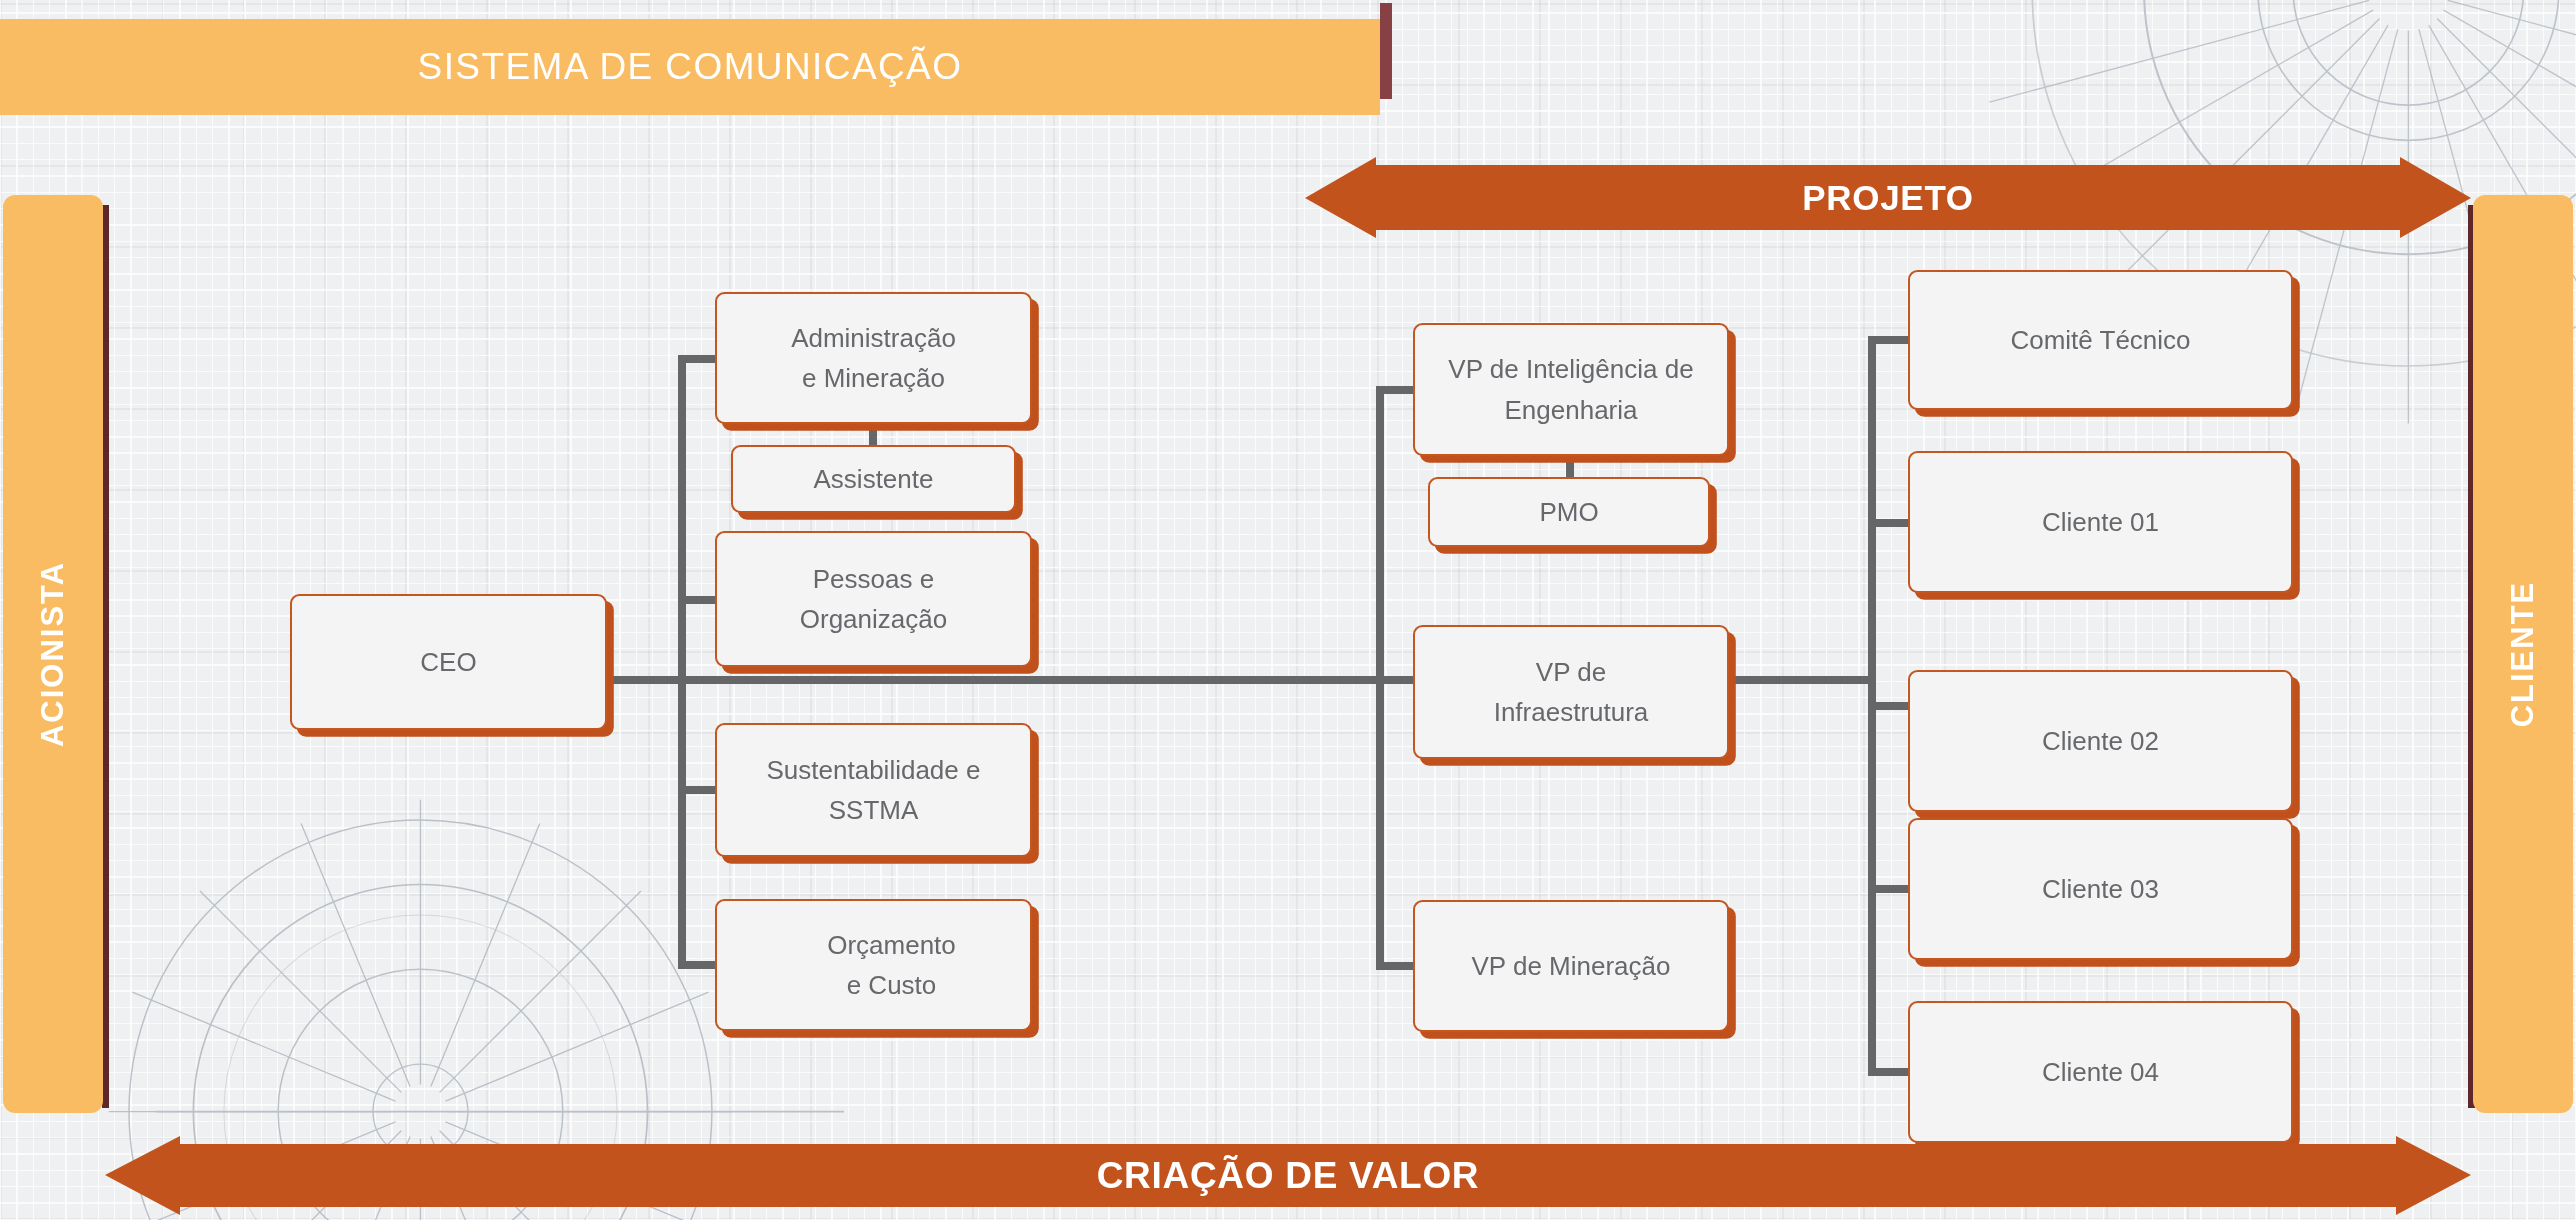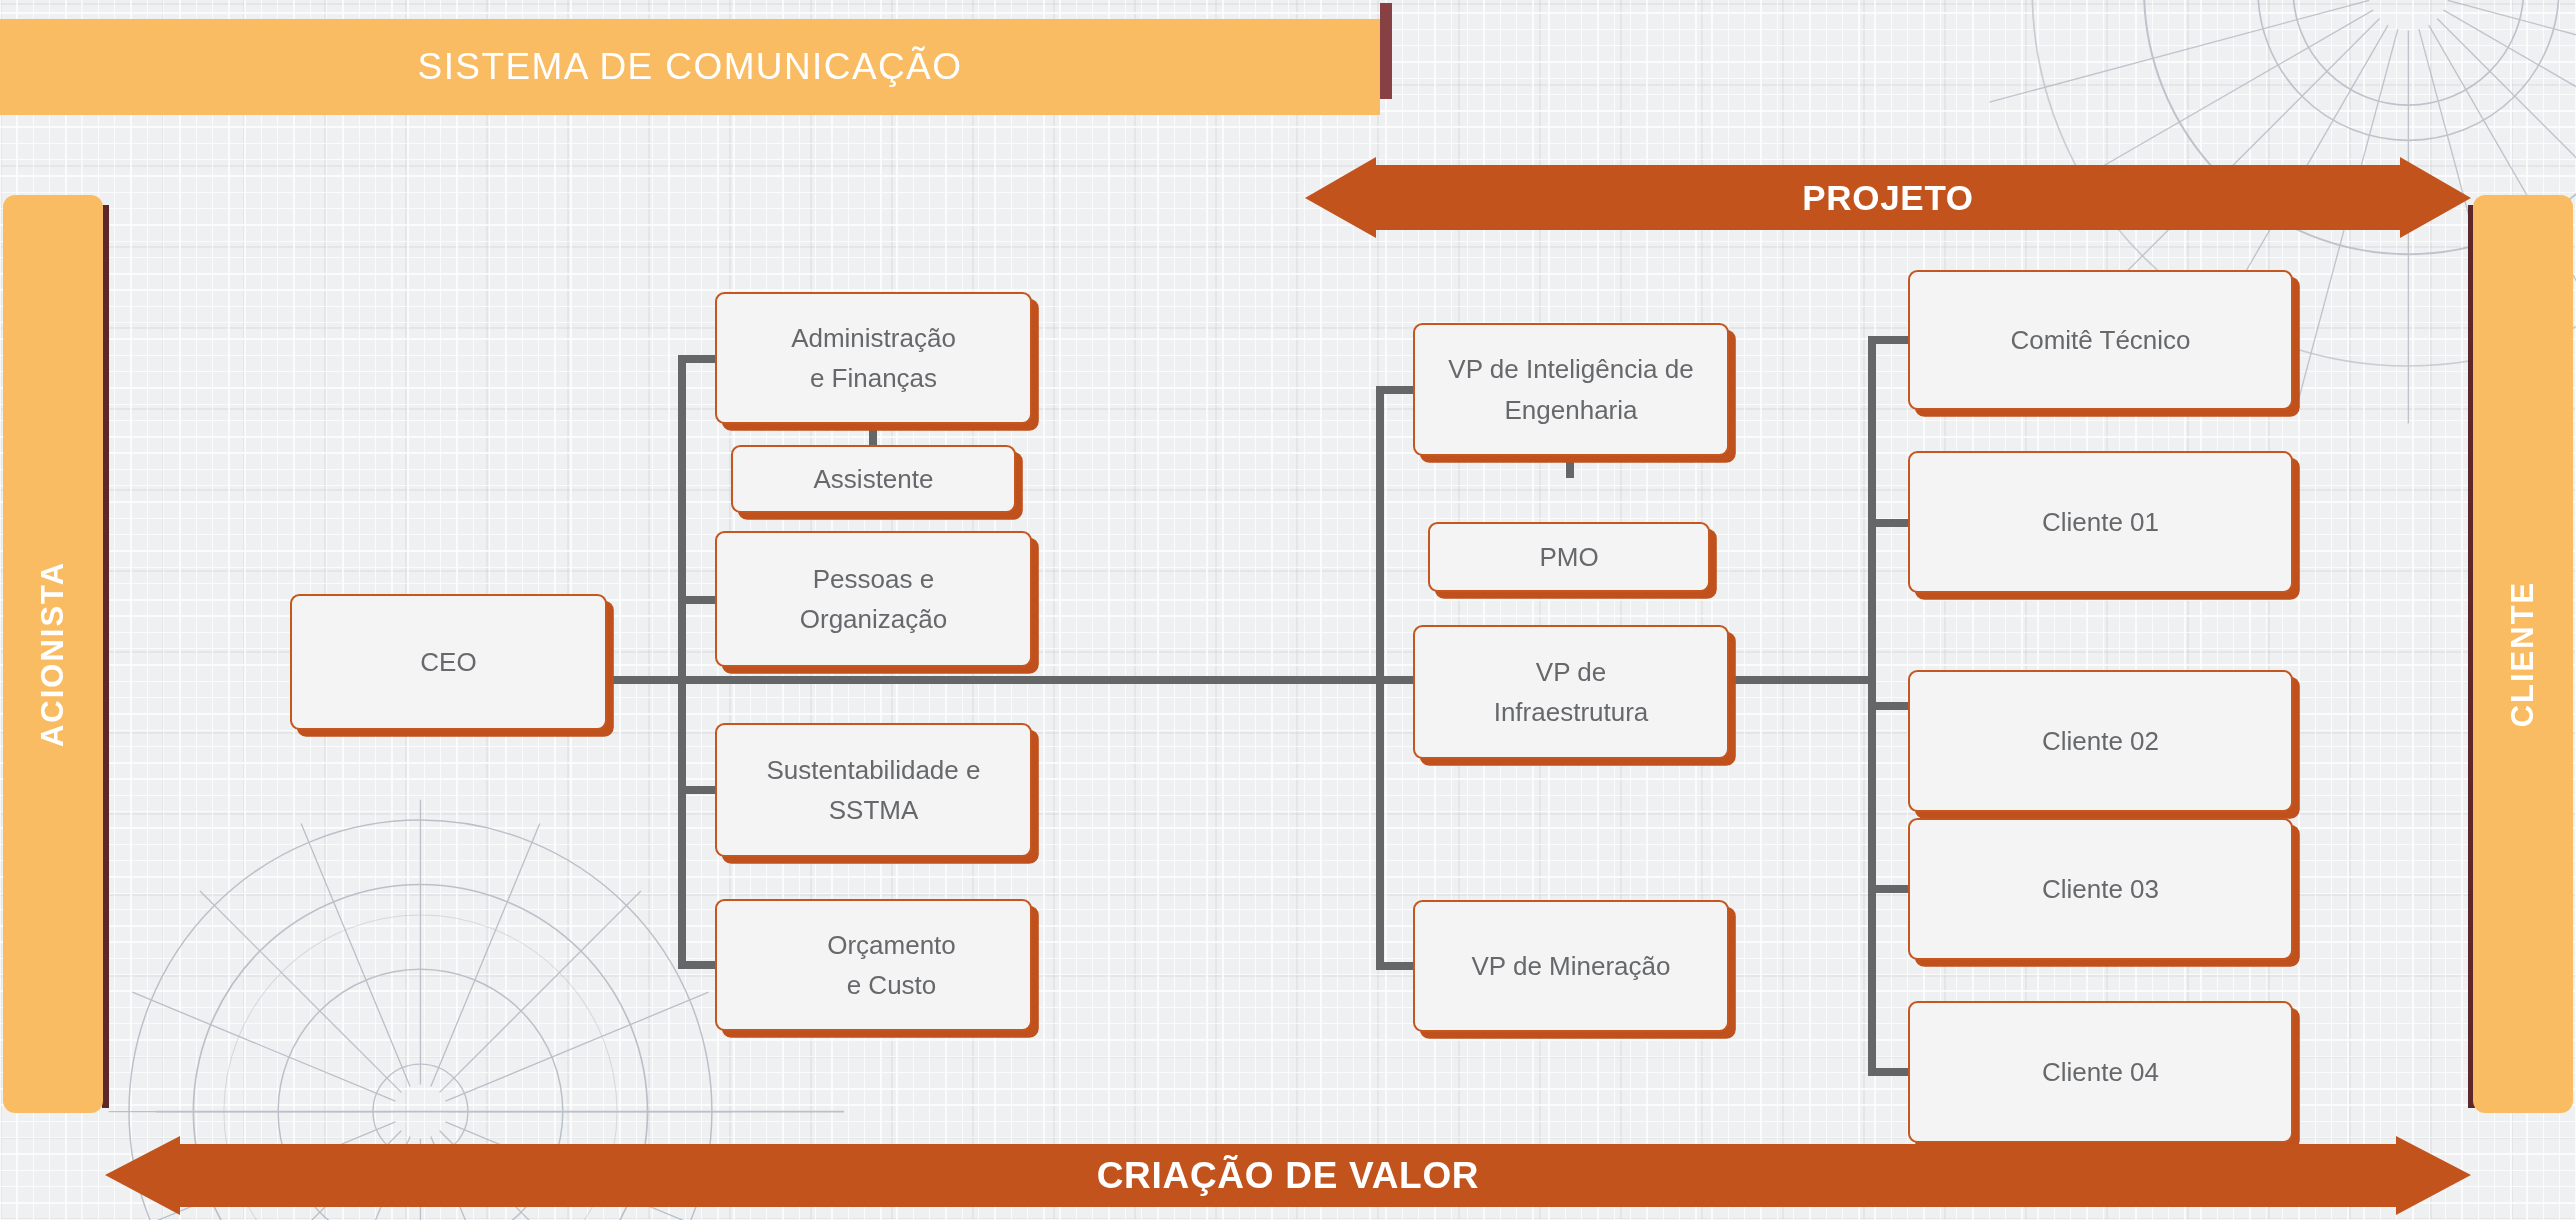--- a/index.html
+++ b/index.html
@@ -126,31 +126,31 @@
       <div class="connector" style="left: 1868px; top: 336px; width: 41px; height: 7.5px;"></div>
       <div class="connector" style="left: 1868px; top: 519px; width: 41px; height: 7.5px;"></div>
       <div class="connector" style="left: 1868px; top: 702px; width: 41px; height: 7.5px;"></div>
       <div class="connector" style="left: 1868px; top: 885px; width: 41px; height: 7.5px;"></div>
       <div class="connector" style="left: 1868px; top: 1068px; width: 41px; height: 7.5px;"></div>
     </div>
 
   <div id="nodes">
       <div class="node" style="left: 290px; top: 594px; width: 317px; height: 136px;"><span>CEO</span></div>
       <div class="node" style="left: 715px; top: 292px; width: 317px; height: 132px;"><span>Administração
-e Finanças</span></div>
+e Mineração</span></div>
       <div class="node" style="left: 731px; top: 445px; width: 285px; height: 68px;"><span>Assistente</span></div>
       <div class="node" style="left: 715px; top: 531px; width: 317px; height: 136px;"><span>Pessoas e
 Organização</span></div>
       <div class="node" style="left: 715px; top: 723px; width: 317px; height: 134px;"><span>Sustentabilidade e
 SSTMA</span></div>
       <div class="node" style="left: 715px; top: 899px; width: 317px; height: 132px; padding-left: 36px;"><span>Orçamento
 e Custo</span></div>
       <div class="node" style="left: 1413px; top: 323px; width: 316px; height: 133px;"><span>VP de Inteligência de
 Engenharia</span></div>
-      <div class="node" style="left: 1428px; top: 477px; width: 282px; height: 70px; margin-top: 45px;"><span>PMO</span></div>
+      <div class="node" style="left: 1428px; top: 477px; width: 282px; height: 70px;"><span>PMO</span></div>
       <div class="node" style="left: 1413px; top: 613px; width: 316px; height: 134px; margin-top: 12px;"><span>VP de
 Infraestrutura</span></div>
       <div class="node" style="left: 1413px; top: 900px; width: 316px; height: 132px;"><span>VP de Mineração</span></div>
       <div class="node" style="left: 1908px; top: 270px; width: 385px; height: 140px;"><span>Comitê Técnico</span></div>
       <div class="node" style="left: 1908px; top: 451px; width: 385px; height: 142px;"><span>Cliente 01</span></div>
       <div class="node" style="left: 1908px; top: 670px; width: 385px; height: 142px;"><span>Cliente 02</span></div>
       <div class="node" style="left: 1908px; top: 818px; width: 385px; height: 142px;"><span>Cliente 03</span></div>
       <div class="node" style="left: 1908px; top: 1001px; width: 385px; height: 142px;"><span>Cliente 04</span></div>
     </div>
 

